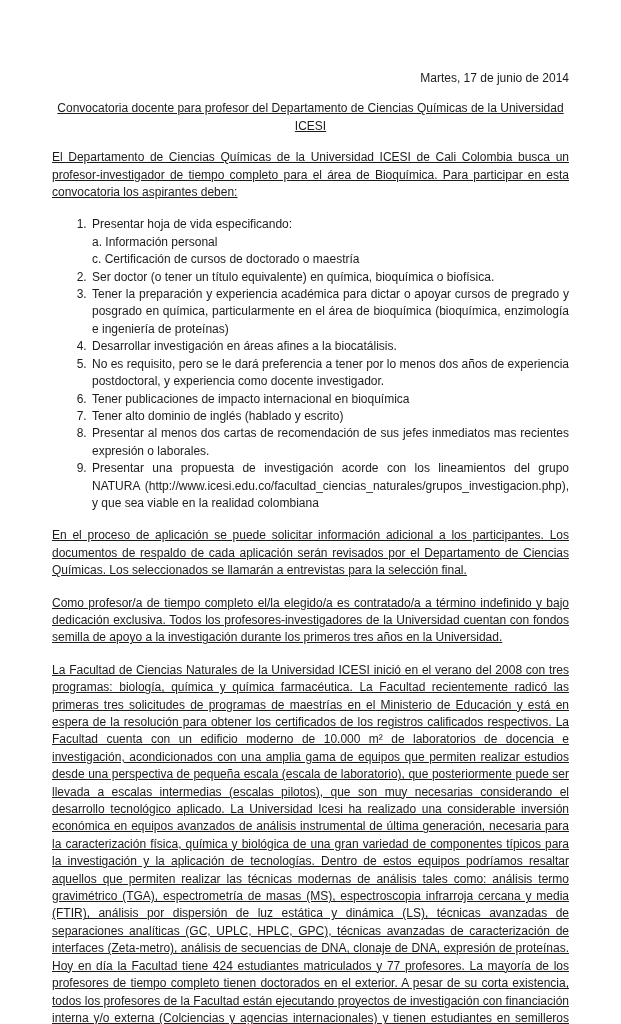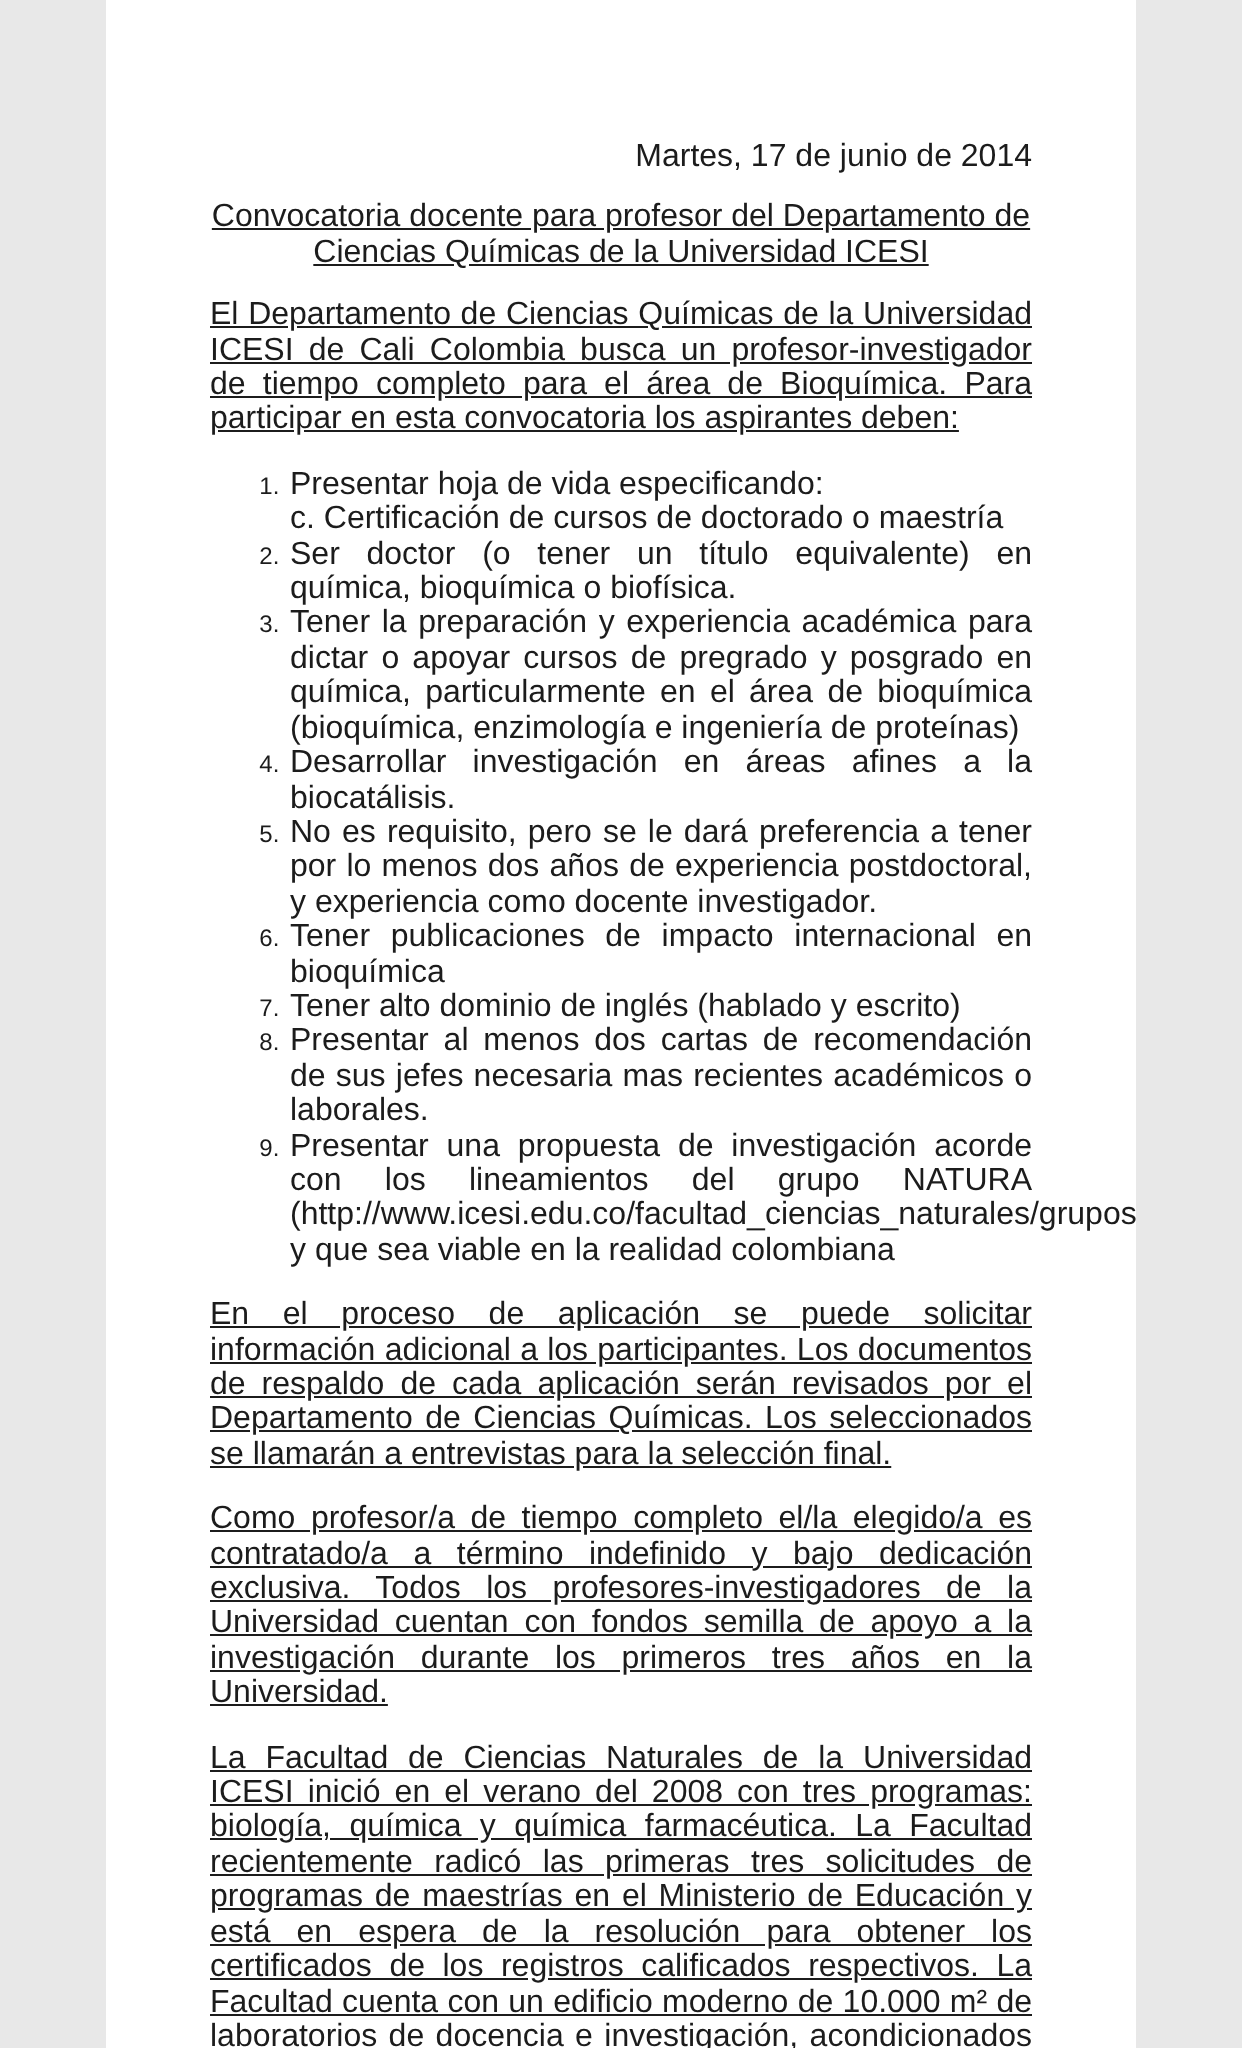--- a/index.html
+++ b/index.html
@@ -2,28 +2,28 @@
 <html lang="es"><head>
 <meta charset="utf-8">
 <style>
   html, body {
     margin: 0;
     padding: 0;
     background: #e8e8e8;
   }
   .page {
     position: relative;
-    width: 515px;
+    width: 621px;
     height: 1024px;
     margin: 0 auto;
     background: #ffffff;
     box-sizing: border-box;
     padding: 70px 52px 40px 52px;
     font-family: "Liberation Sans", "DejaVu Sans", sans-serif;
-    font-size: 16px;
+    font-size: 12px;
     line-height: 17.4px;
     color: #1c1c1c;
     overflow: hidden;
     -webkit-font-smoothing: antialiased;
   }
   .doc-date {
     text-align: right;
     margin: 0 0 13px 0;
   }
   .doc-title {
@@ -62,20 +62,21 @@
   <div class="doc-date">Martes, 17 de junio de 2014</div>
 
   <div class="doc-title">Convocatoria docente para profesor del Departamento de Ciencias Químicas de la Universidad ICESI</div>
 
   <p class="body-par">El Departamento de Ciencias Químicas de la Universidad ICESI de Cali Colombia busca un profesor-investigador de tiempo completo para el área de Bioquímica. Para participar en esta convocatoria los aspirantes deben:</p>
 
   <ol class="req-list">
     <li>
       <span>Presentar hoja de vida especificando:</span>
       <div class="sub-items">
+        <div>a. Información personal</div>
         <div>c. Certificación de cursos de doctorado o maestría</div>
       </div>
     </li>
     <li>
       <span>Ser doctor (o tener un título equivalente) en química, bioquímica o biofísica.</span>
     </li>
     <li>
       <span>Tener la preparación y experiencia académica para dictar o apoyar cursos de pregrado y posgrado en química, particularmente en el área de bioquímica (bioquímica, enzimología e ingeniería de proteínas)</span>
     </li>
     <li>
@@ -84,21 +85,21 @@
     <li>
       <span>No es requisito, pero se le dará preferencia a tener por lo menos dos años de experiencia postdoctoral, y experiencia como docente investigador.</span>
     </li>
     <li>
       <span>Tener publicaciones de impacto internacional en bioquímica</span>
     </li>
     <li>
       <span>Tener alto dominio de inglés (hablado y escrito)</span>
     </li>
     <li>
-      <span>Presentar al menos dos cartas de recomendación de sus jefes necesaria mas recientes académicos o laborales.</span>
+      <span>Presentar al menos dos cartas de recomendación de sus jefes inmediatos mas recientes expresión o laborales.</span>
     </li>
     <li>
       <span>Presentar una propuesta de investigación acorde con los lineamientos del grupo NATURA (http://www.icesi.edu.co/facultad_ciencias_naturales/grupos_investigacion.php), y que sea viable en la realidad colombiana</span>
     </li>
   </ol>
 
   <p class="body-par">En el proceso de aplicación se puede solicitar información adicional a los participantes. Los documentos de respaldo de cada aplicación serán revisados por el Departamento de Ciencias Químicas. Los seleccionados se llamarán a entrevistas para la selección final.</p>
 
   <p class="body-par">Como profesor/a de tiempo completo el/la elegido/a es contratado/a a término indefinido y bajo dedicación exclusiva. Todos los profesores-investigadores de la Universidad cuentan con fondos semilla de apoyo a la investigación durante los primeros tres años en la Universidad.</p>
 

